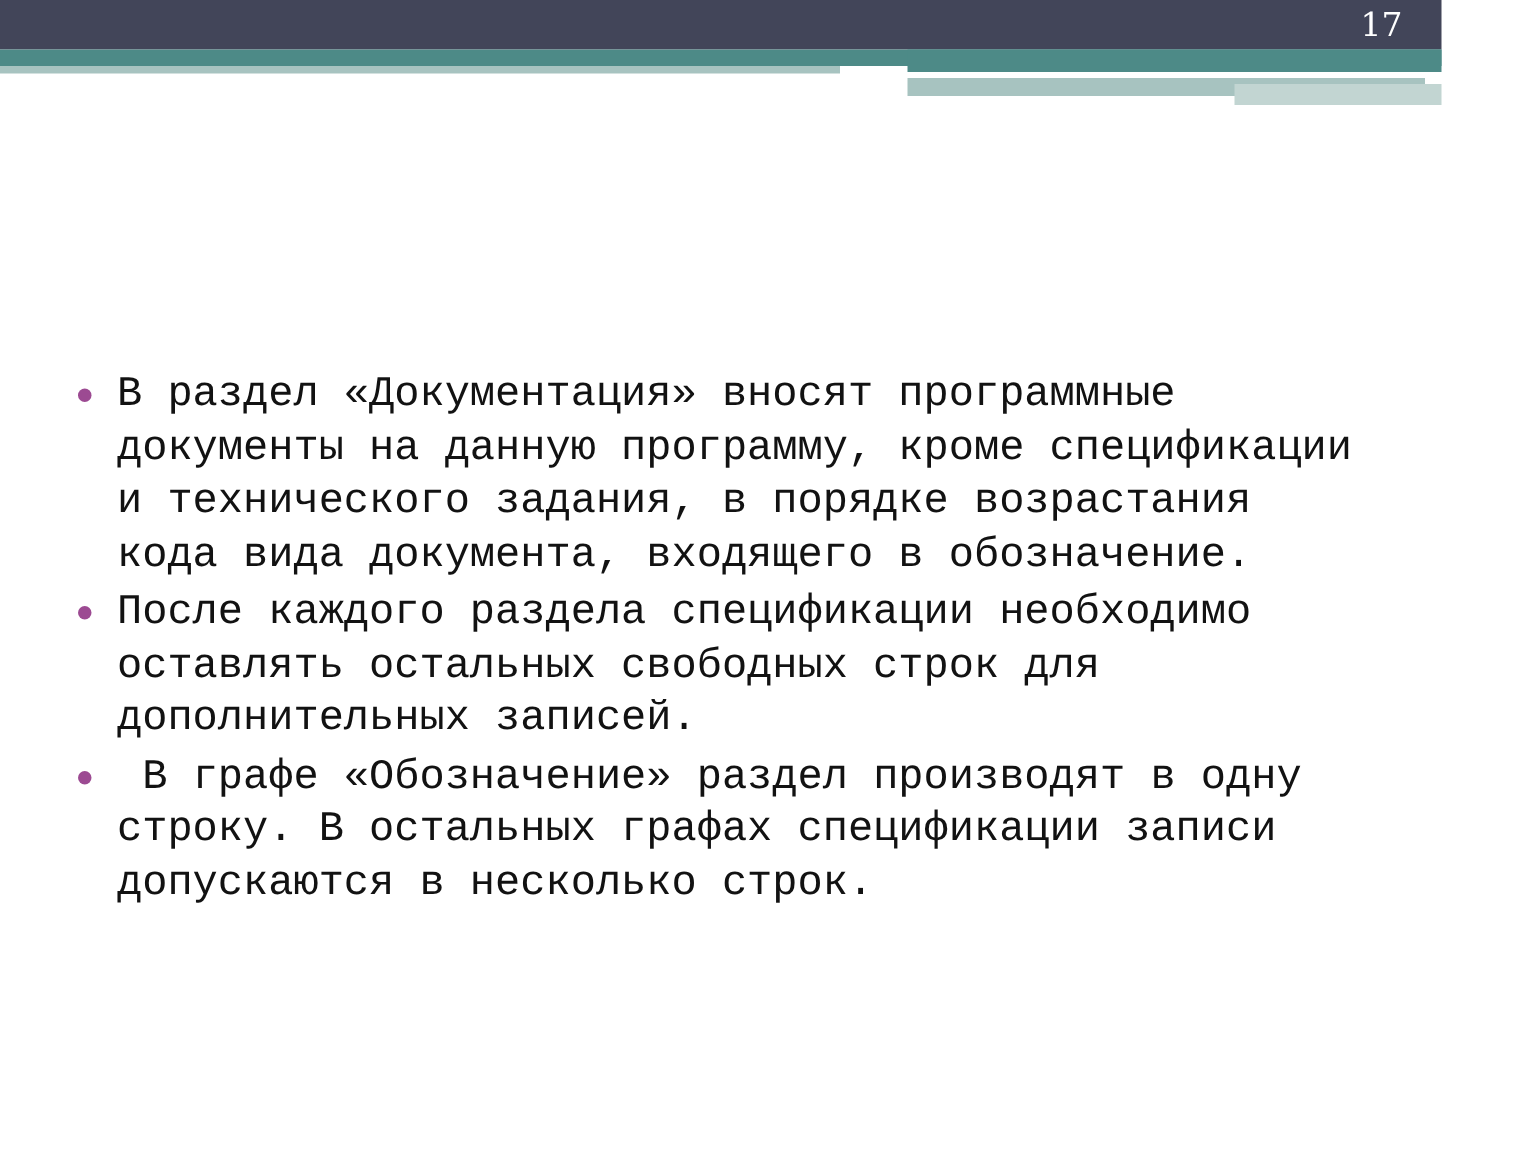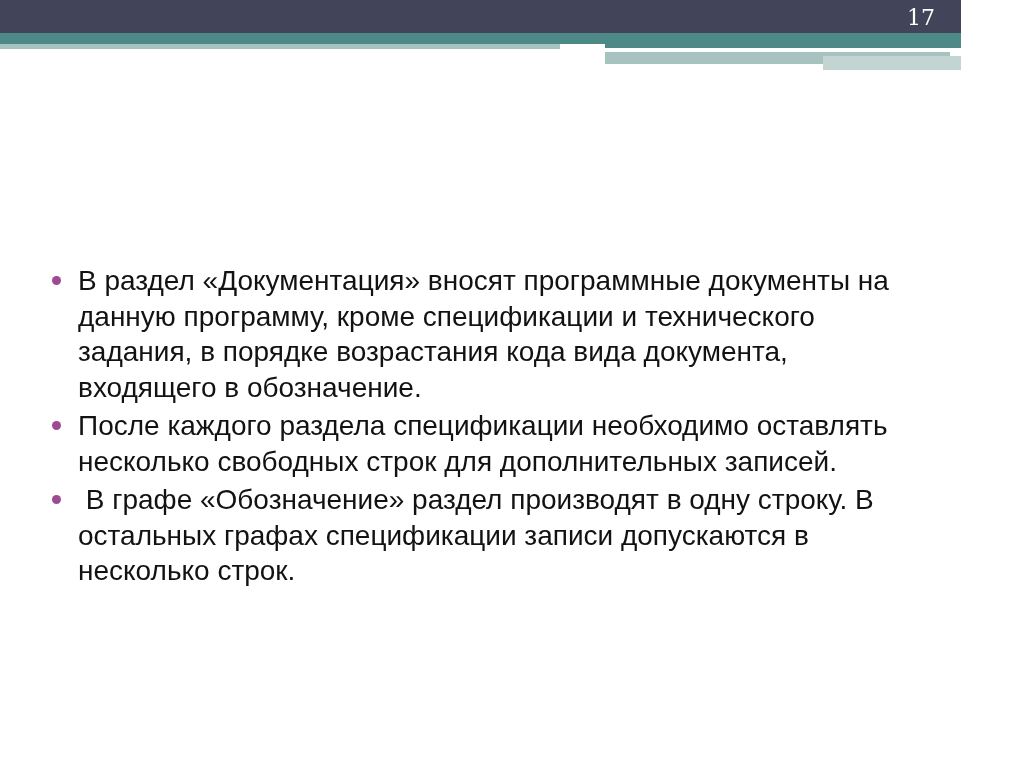--- a/index.html
+++ b/index.html
@@ -77,25 +77,25 @@
     font-family: "Liberation Sans", sans-serif;
     font-weight: 400;
     font-size: 46px;
     line-height: 66px;
     letter-spacing: -1.5px;
   }
 
   
   .bullets {
     position: absolute;
-    left: 48px; top: 263px;
+    left: 48px; top: 246px;
     width: 865px;
     margin: 0; padding: 0;
     list-style: none;
-    font-family: Liberation Sans, sans-serif;
+    font-family: Liberation Mono, monospace;
     color: var(--body-text, #121212);
     font-size: 28px;
     line-height: 35.5px;
   }
   .bullet-item {
     position: relative;
     padding-left: 30px;
     margin-bottom: 3px;
   }
   .dot {
@@ -133,21 +133,21 @@
   </div>
 
 
   <ul class="bullets">
     <li class="bullet-item">
       <span class="dot"></span>
       <span class="bullet-text">В раздел «Документация» вносят программные документы на данную программу, кроме спецификации и технического задания, в порядке возрастания кода вида документа, входящего в обозначение.</span>
     </li>
     <li class="bullet-item">
       <span class="dot"></span>
-      <span class="bullet-text">После каждого раздела спецификации необходимо оставлять несколько свободных строк для дополнительных записей.</span>
+      <span class="bullet-text">После каждого раздела спецификации необходимо оставлять остальных свободных строк для дополнительных записей.</span>
     </li>
     <li class="bullet-item">
       <span class="dot"></span>
       <span class="bullet-text"> В графе «Обозначение» раздел производят в одну строку. В остальных графах спецификации записи допускаются в несколько строк.</span>
     </li>
   </ul>
 
 </div>
 
 </body></html>

